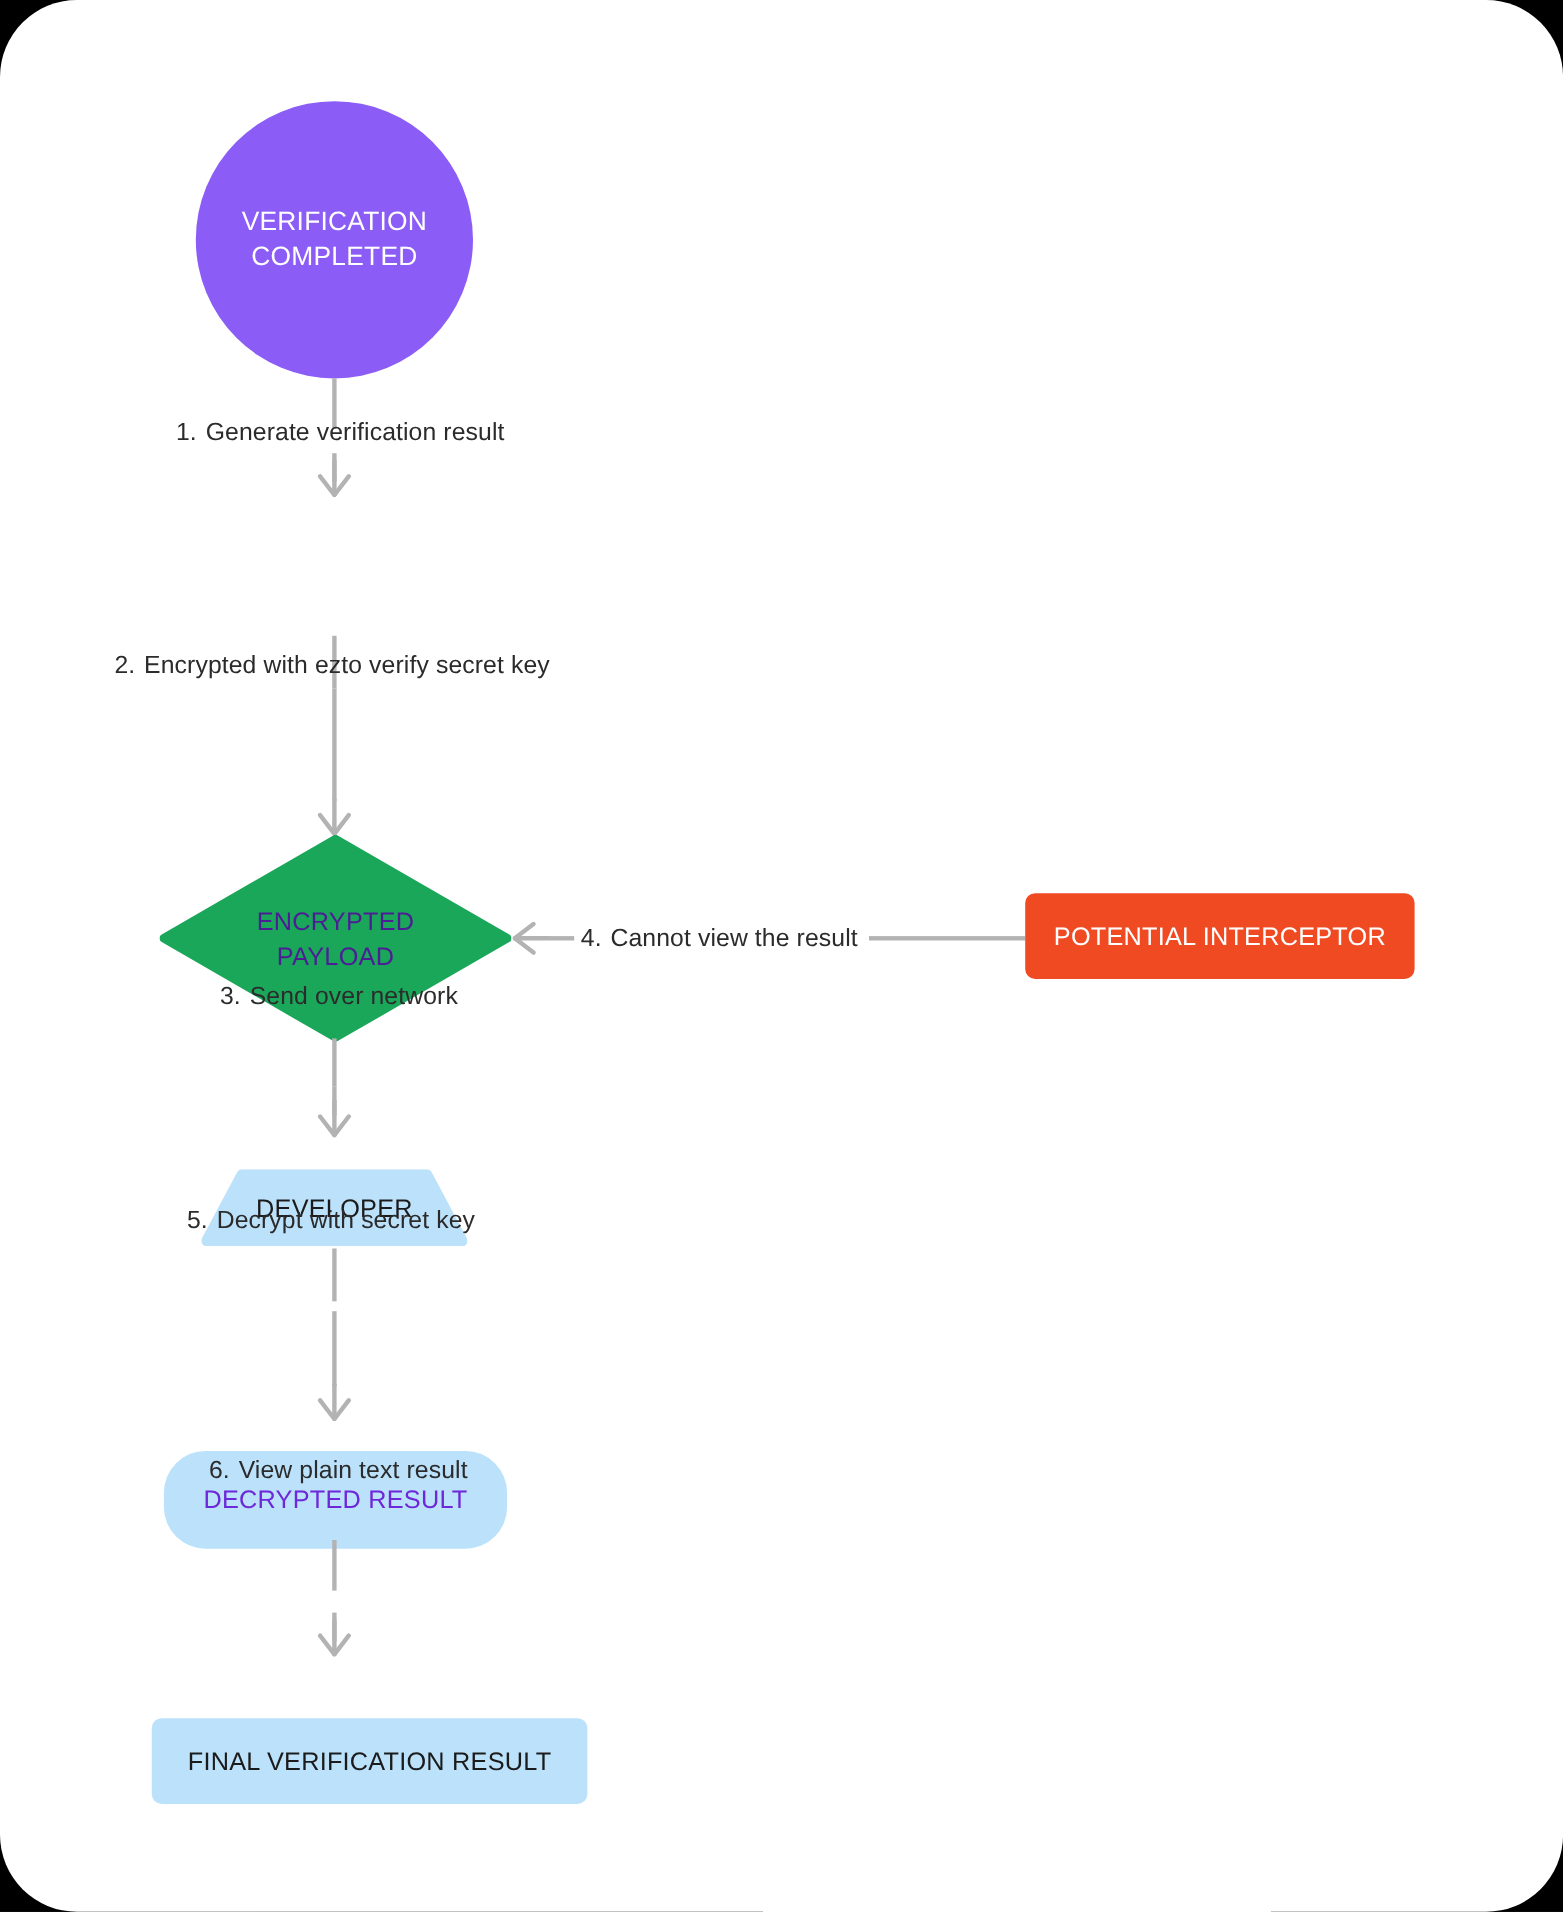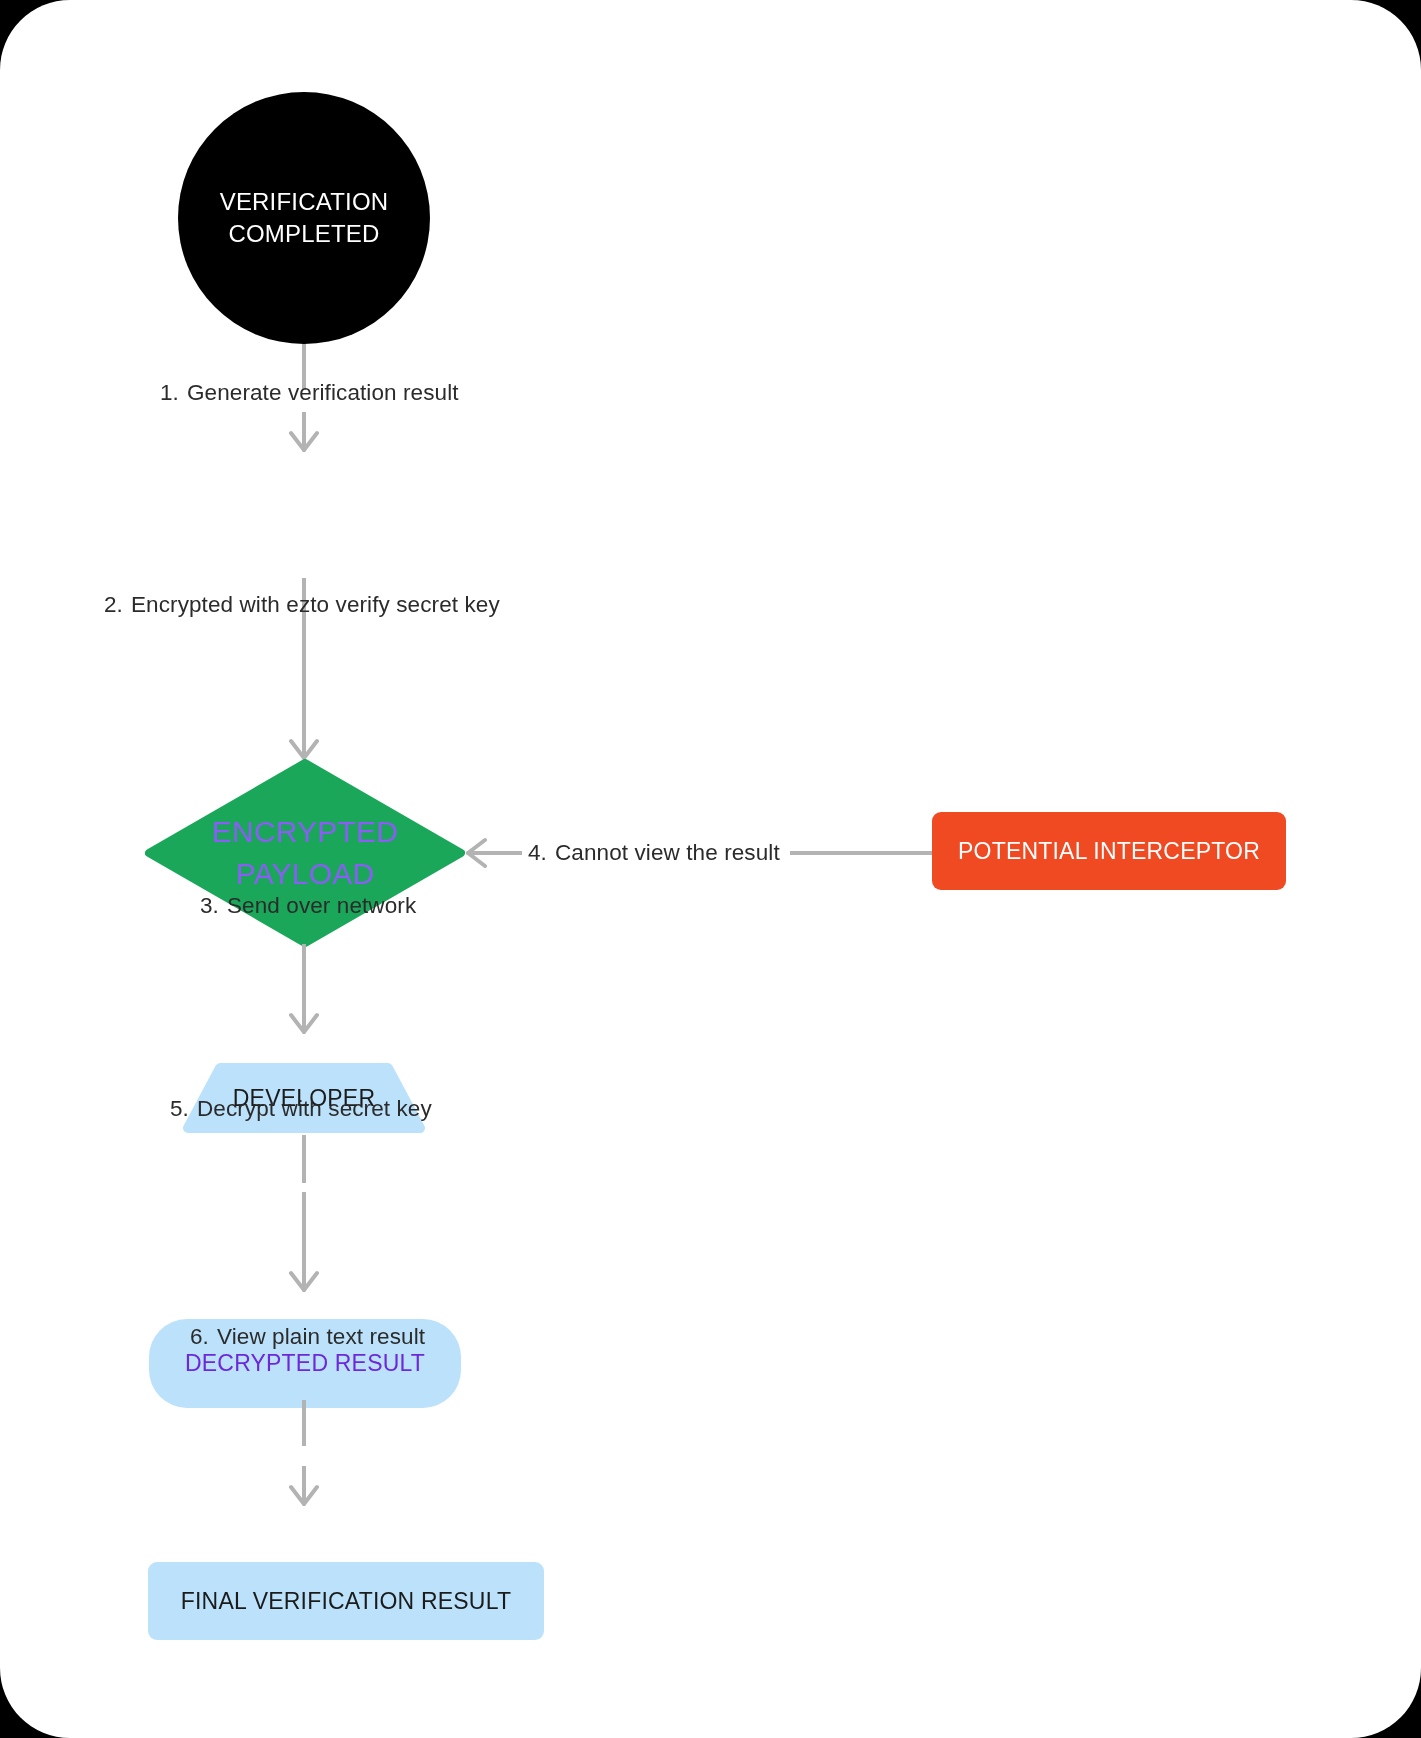--- a/index.html
+++ b/index.html
@@ -54,22 +54,22 @@
   .diamond-wrap {
     width: 320px; height: 188px;
   }
   .diamond-wrap svg { display: block; }
   .diamond-label {
     position: absolute;
     left: 0; top: 0;
     width: 320px; height: 188px;
     display: flex; align-items: center; justify-content: center;
     text-align: center;
-    color: #8b5cf6;
-    font-size: 30px;
+    color: #4c1d95;
+    font-size: 23px;
     line-height: 1.4;
     letter-spacing: 0.2px;
     pointer-events: none;
   }
   .trapezoid-wrap { width: 242px; height: 70px; text-align: center; }
   .trapezoid-wrap svg { display: block; }
   .trapezoid-label {
     position: absolute;
     left: 0; top: 0;
     width: 242px; height: 70px;
@@ -98,21 +98,21 @@
     white-space: nowrap;
     letter-spacing: 0.1px;
   }
   .edge-label .num { margin-right: 8px; }
 </style>
 </head>
 <body>
 
 <div id="card">
 
-  <div class="node circle-node" style="left:178px; top:92px; background:#000000;">
+  <div class="node circle-node" style="left:178px; top:92px; background:#8b5cf6;">
     <div>
       <span>VERIFICATION</span><br>
       <span>COMPLETED</span>
     </div>
   </div>
 
   <div class="connector" style="left:302px; top:344px; height:46px;"></div>
 
   <div class="edge-label" style="left:160px; top:380px;">
     <span class="num">1.</span><span>Generate verification result</span>
@@ -225,17 +225,17 @@
 
   <div class="connector" style="left:302px; top:1466px; height:26px;"></div>
   <div class="arrowhead" style="left:288px; top:1472px;">
     <svg width="32" height="34" viewBox="0 0 32 34">
       <path d="M16 32 L3 15" stroke="#b3b3b3" stroke-width="4" fill="none" stroke-linecap="round"></path>
       <path d="M16 32 L29 15" stroke="#b3b3b3" stroke-width="4" fill="none" stroke-linecap="round"></path>
       <path d="M16 0 L16 32" stroke="#b3b3b3" stroke-width="4" fill="none"></path>
     </svg>
   </div>
 
-  <div class="node rect-node" style="left:148px; top:1562px; width:396px; height:78px; background:#bbe1fb; color:#1b1b1b;">
+  <div class="node rect-node" style="left:138px; top:1562px; width:396px; height:78px; background:#bbe1fb; color:#1b1b1b;">
     <span>FINAL VERIFICATION RESULT</span>
   </div>
 
 </div>
 
 </body></html>

